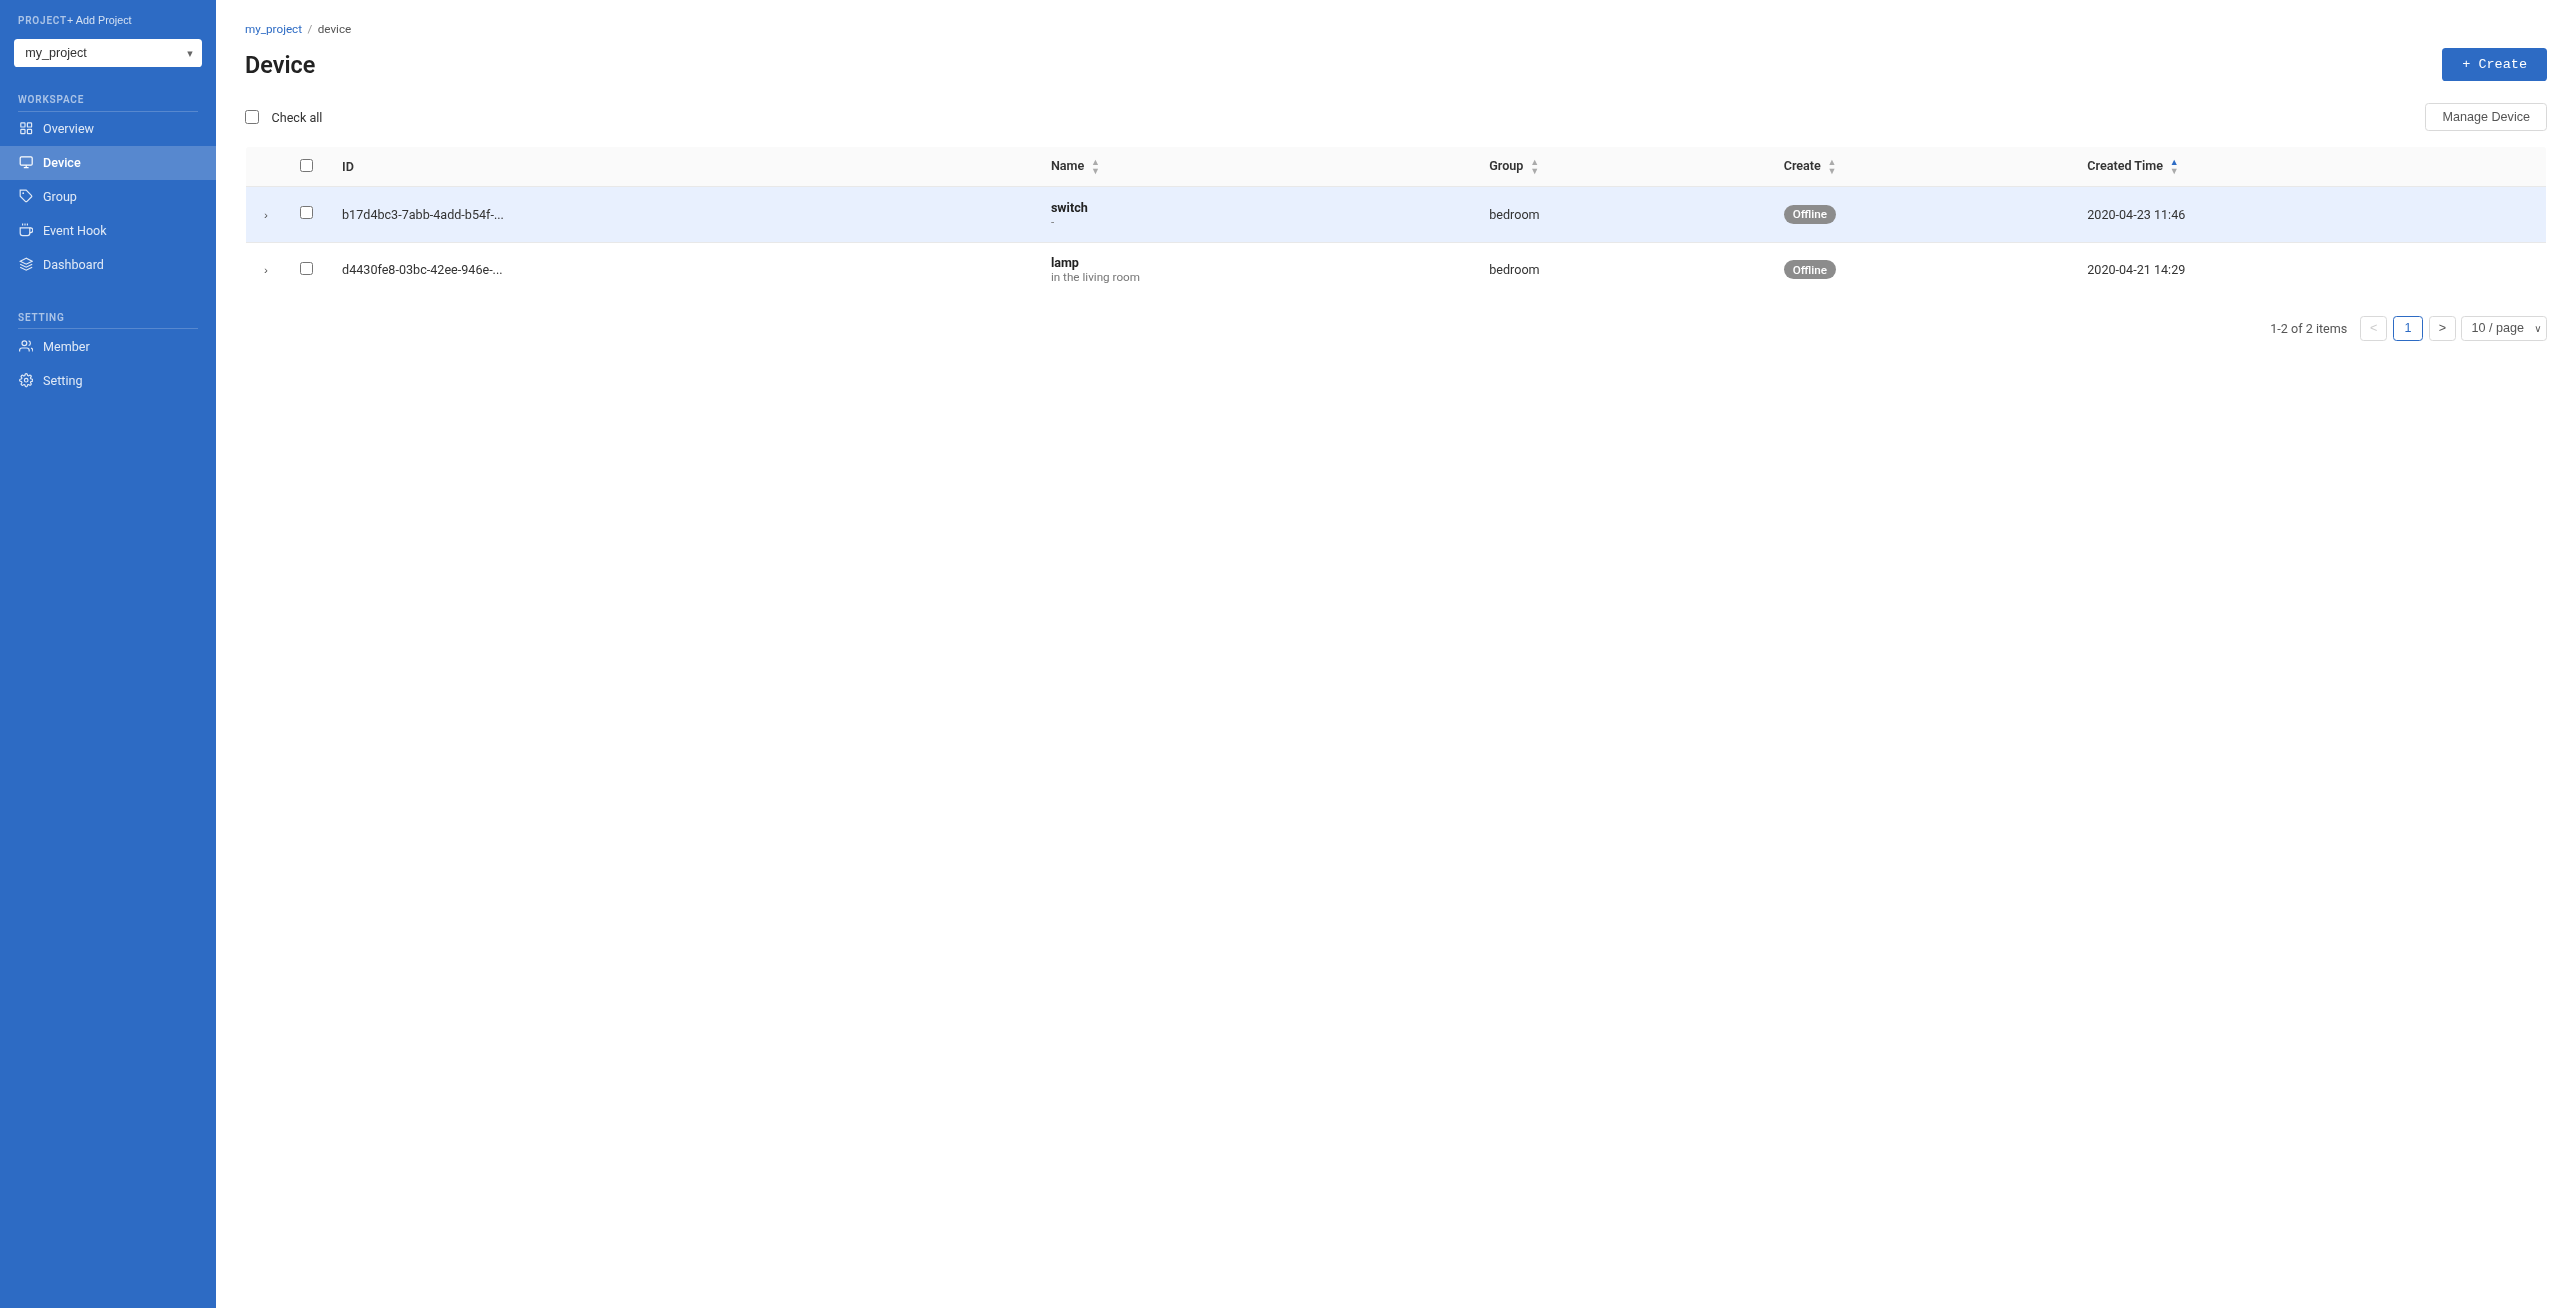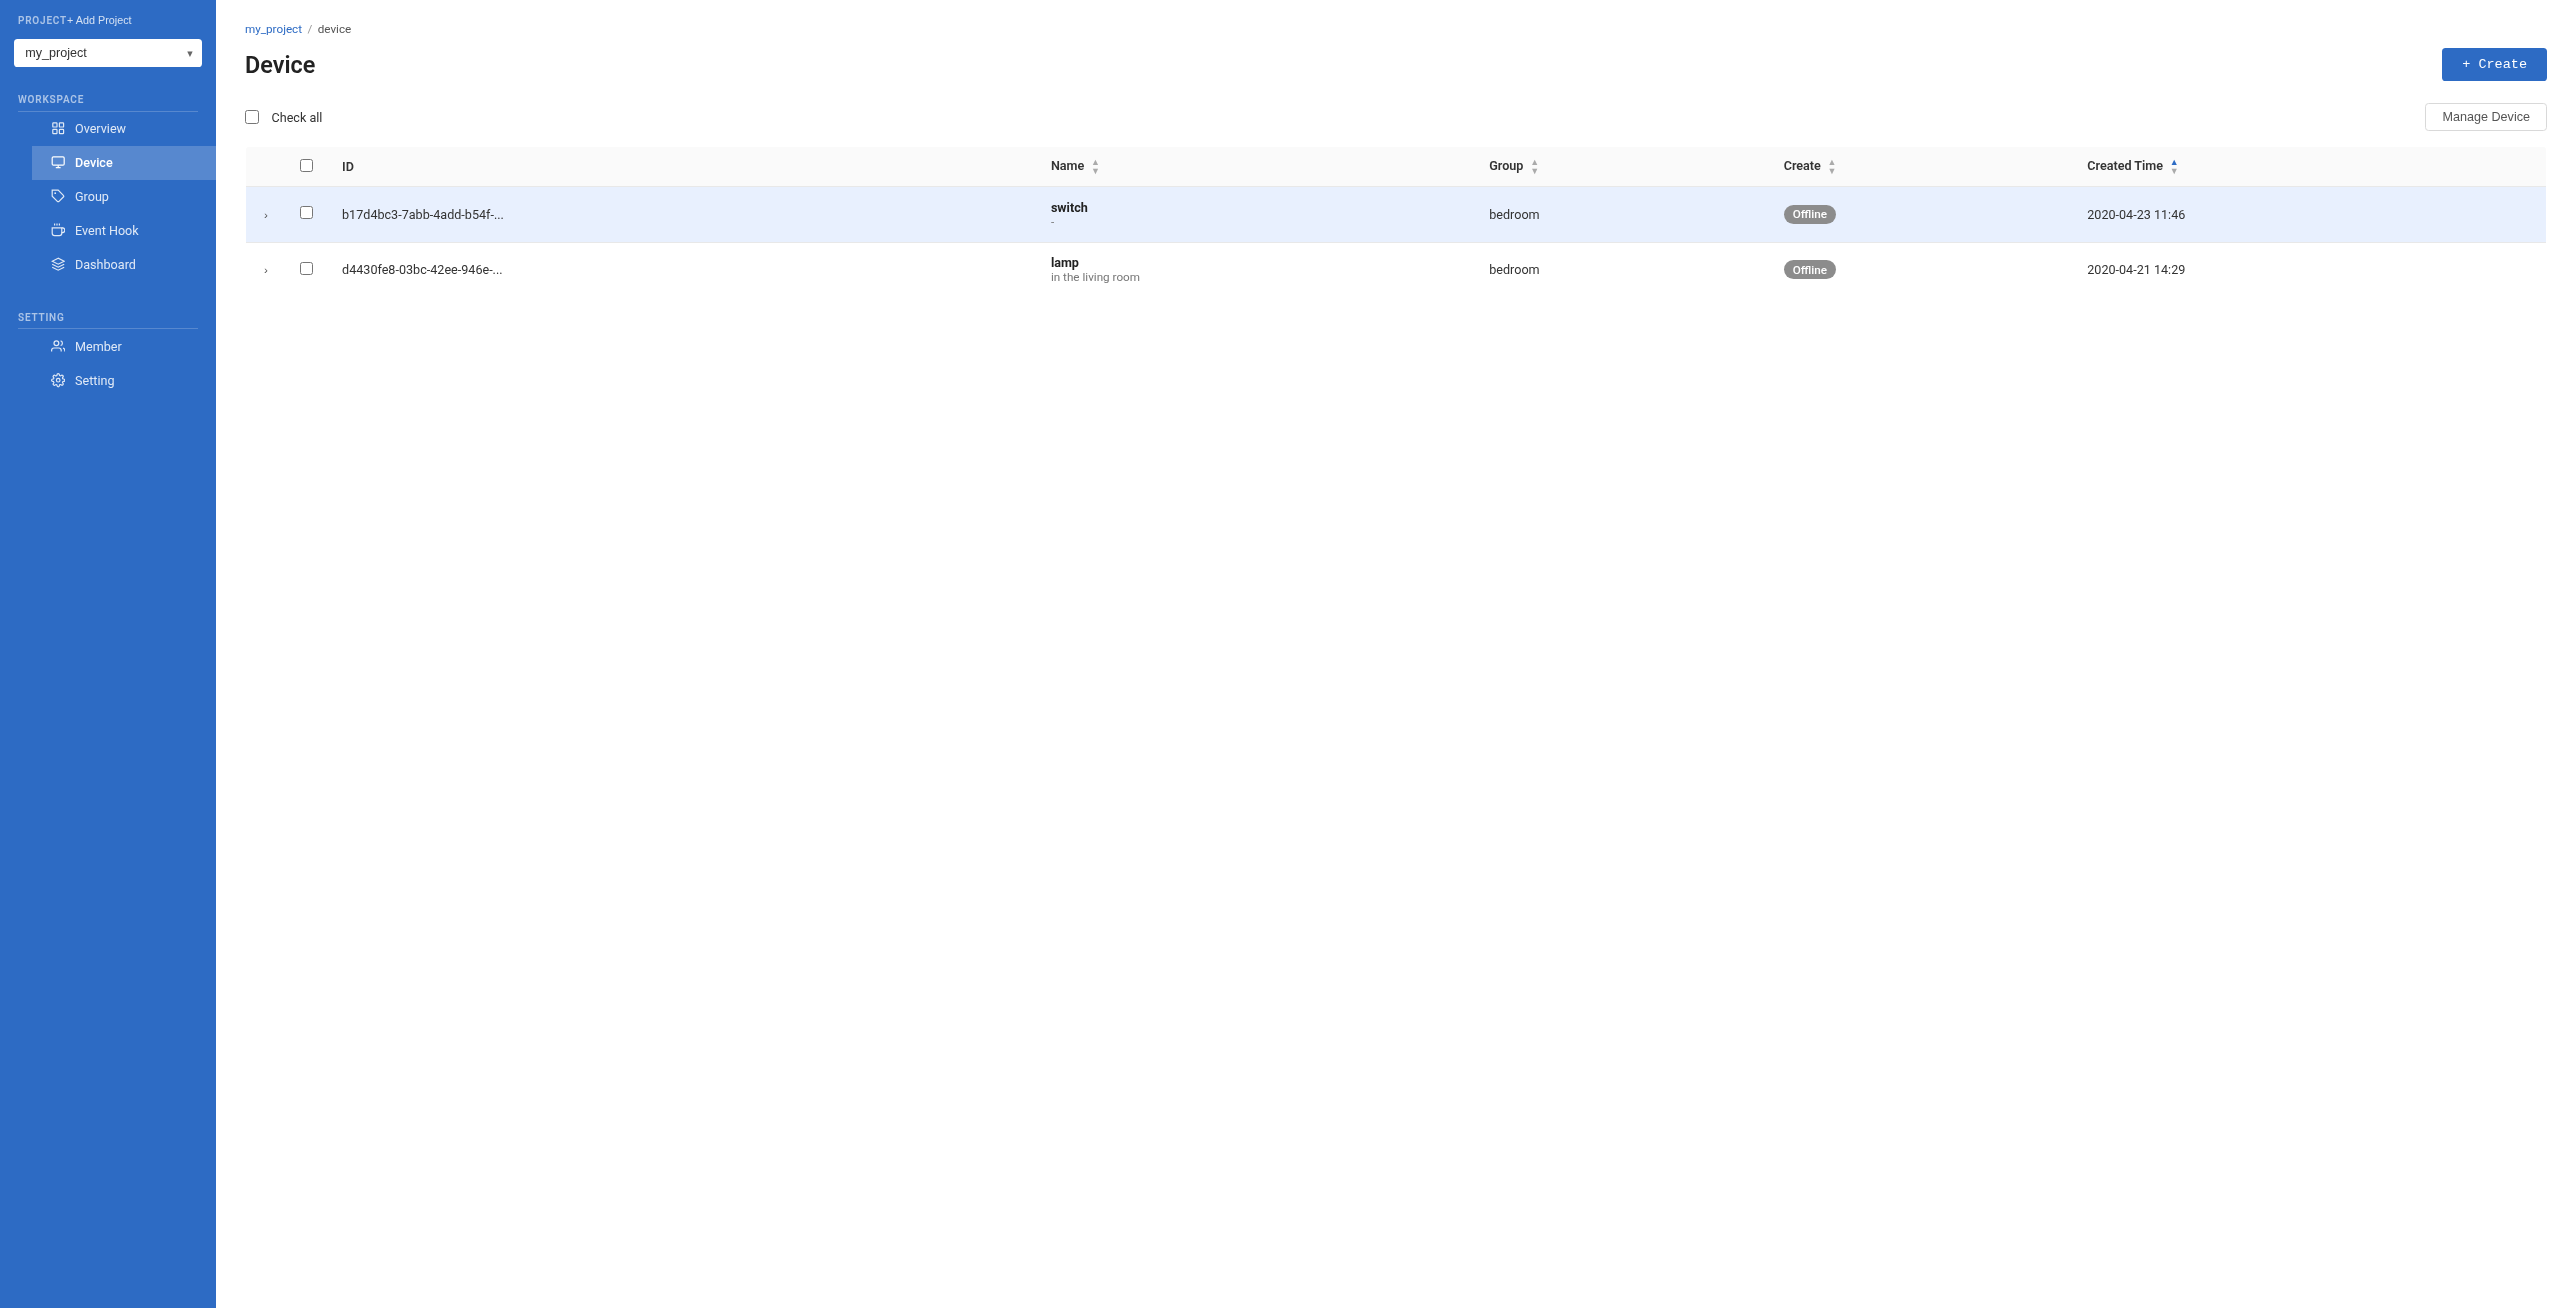--- a/index.html
+++ b/index.html
@@ -82,21 +82,20 @@
       display: flex;
       align-items: center;
       gap: 9px;
       padding: 9px 18px;
       color: rgba(255,255,255,0.85);
       cursor: pointer;
       border-radius: 0;
       transition: background 0.15s;
       text-decoration: none;
       font-size: 12.6px;
-      margin-left: 32px;
     }
     .sidebar-nav-item.active { background: rgba(255,255,255,0.2); color: white; font-weight: 500; }
     .sidebar-icon {
       width: 16px;
       height: 16px;
       display: flex;
       align-items: center;
       justify-content: center;
       flex-shrink: 0;
     }
@@ -523,16 +522,30 @@
       </td>
       <td>bedroom</td>
       <td>
         <span class="status-badge status-offline">Offline</span>
       </td>
       <td>2020-04-21 14:29</td>
     </tr>
         </tbody>
     </table>
 
+    <div class="pagination-row">
+      <span class="pagination-info">1-2 of 2 items</span>
+      <button class="page-nav-btn" disabled="">&lt;</button>
+      <button class="page-num-btn">1</button>
+      <button class="page-nav-btn">&gt;</button>
+      <div class="page-size-wrapper">
+        <select class="page-size-select">
+          <option>10 / page</option>
+          <option>20 / page</option>
+          <option>50 / page</option>
+        </select>
+        <span class="page-size-arrow">∨</span>
+      </div>
+    </div>
 
   </div>
 </main>
 
 
 </body></html>

